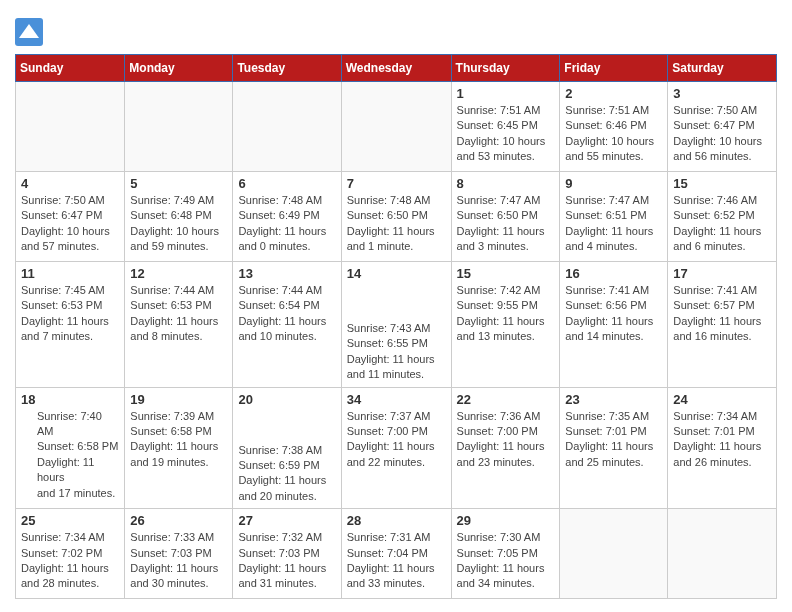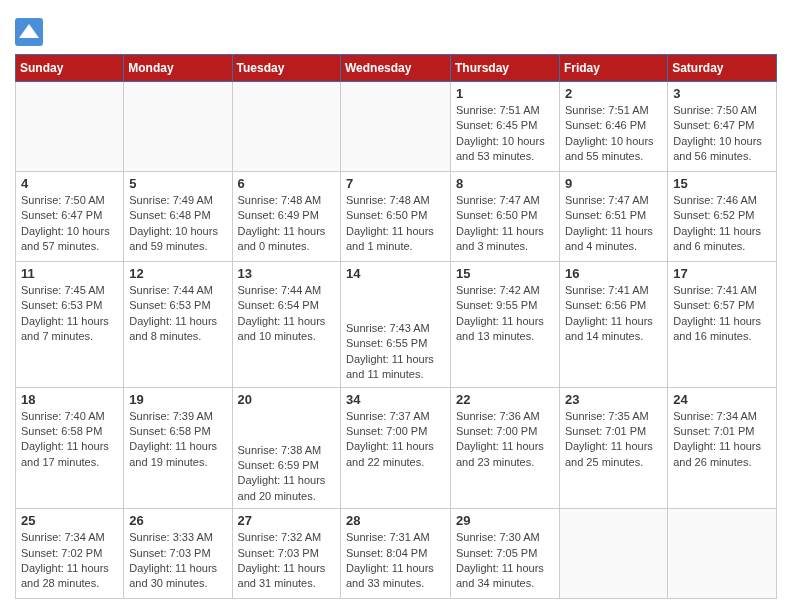--- a/index.html
+++ b/index.html
@@ -250,21 +250,21 @@
           <span class="day-number">17</span>
           <div class="day-info" style="white-space: pre-line;">Sunrise: 7:41 AM
 Sunset: 6:57 PM
 Daylight: 11 hours
 and 16 minutes.</div>
         </td>
       </tr>
       <tr>
         <td>
           <span class="day-number">18</span>
-          <div class="day-info" style="white-space: pre-line;">Sunrise: 7:40 AM
+          <div class="day-info" style="white-space: pre-line; margin-left: 16px;">Sunrise: 7:40 AM
 Sunset: 6:58 PM
 Daylight: 11 hours
 and 17 minutes.</div>
         </td>
         <td>
           <span class="day-number">19</span>
           <div class="day-info" style="white-space: pre-line;">Sunrise: 7:39 AM
 Sunset: 6:58 PM
 Daylight: 11 hours
 and 19 minutes.</div>
@@ -308,36 +308,36 @@
       <tr>
         <td>
           <span class="day-number">25</span>
           <div class="day-info" style="white-space: pre-line;">Sunrise: 7:34 AM
 Sunset: 7:02 PM
 Daylight: 11 hours
 and 28 minutes.</div>
         </td>
         <td>
           <span class="day-number">26</span>
-          <div class="day-info" style="white-space: pre-line;">Sunrise: 3:33 AM
+          <div class="day-info" style="white-space: pre-line;">Sunrise: 7:33 AM
 Sunset: 7:03 PM
 Daylight: 11 hours
 and 30 minutes.</div>
         </td>
         <td>
           <span class="day-number">27</span>
           <div class="day-info" style="white-space: pre-line;">Sunrise: 7:32 AM
 Sunset: 7:03 PM
 Daylight: 11 hours
 and 31 minutes.</div>
         </td>
         <td>
           <span class="day-number">28</span>
           <div class="day-info" style="white-space: pre-line;">Sunrise: 7:31 AM
-Sunset: 8:04 PM
+Sunset: 7:04 PM
 Daylight: 11 hours
 and 33 minutes.</div>
         </td>
         <td>
           <span class="day-number">29</span>
           <div class="day-info" style="white-space: pre-line;">Sunrise: 7:30 AM
 Sunset: 7:05 PM
 Daylight: 11 hours
 and 34 minutes.</div>
         </td>

